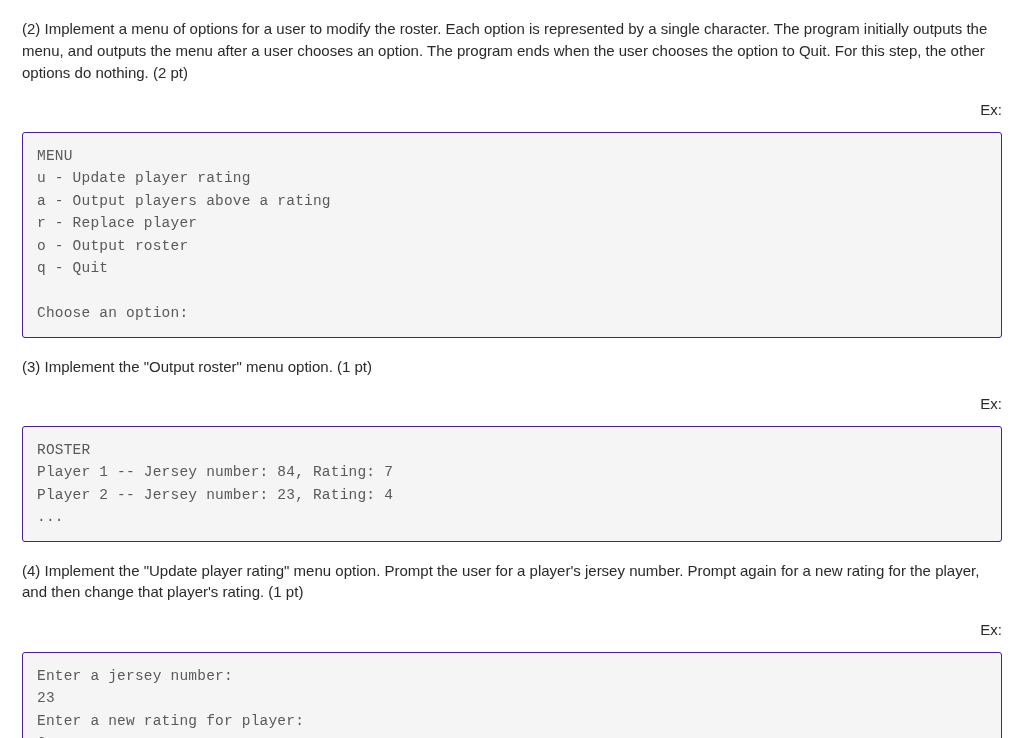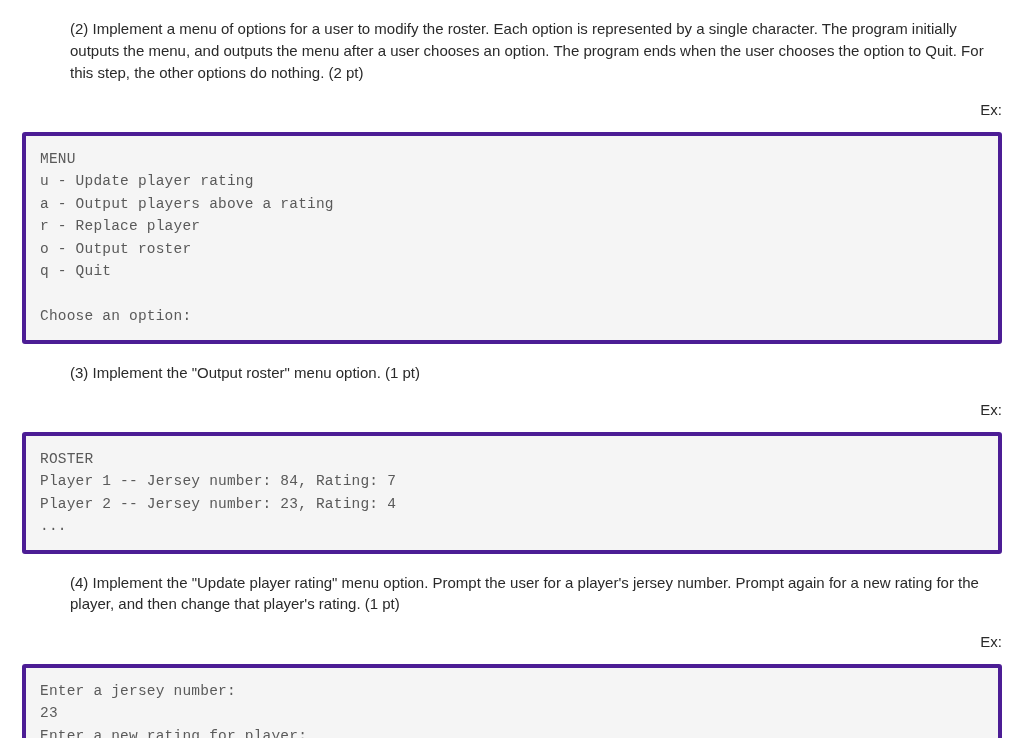--- a/index.html
+++ b/index.html
@@ -10,32 +10,31 @@
     color: #1a1a1a;
     background: #ffffff;
     padding: 18px 22px;
     width: 1024px;
   }
   .paragraph {
     margin-bottom: 14px;
     color: #2a2a2a;
     font-size: 15px;
     line-height: 1.45;
-    margin-left: 48px;
   }
   .ex-label {
     margin-bottom: 10px;
     margin-top: 16px;
     color: #2a2a2a;
     font-size: 15px;
     text-align: right;
   }
   .code-block {
     background: #f5f5f5;
-    border: 4px solid #4c1d95;
+    border: 1px solid #4c1d95;
     border-radius: 3px;
     padding: 12px 14px;
     font-family: "Courier New", Courier, monospace;
     font-size: 14.5px;
     line-height: 1.55;
     color: #5a5a5a;
     white-space: pre;
     margin-bottom: 18px;
     letter-spacing: 0.2px;
   }

